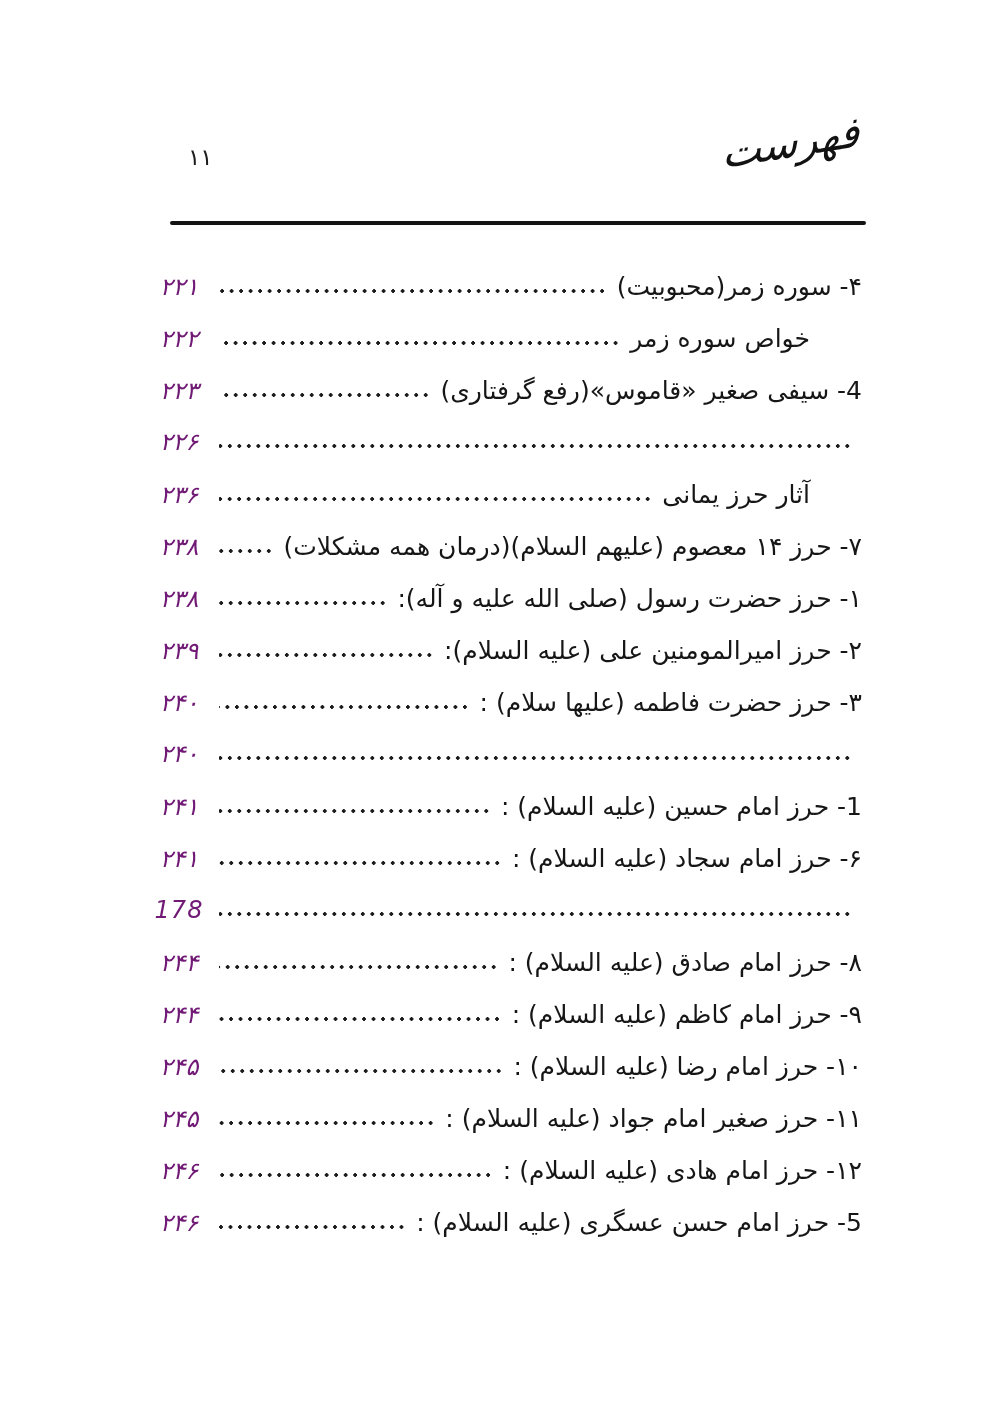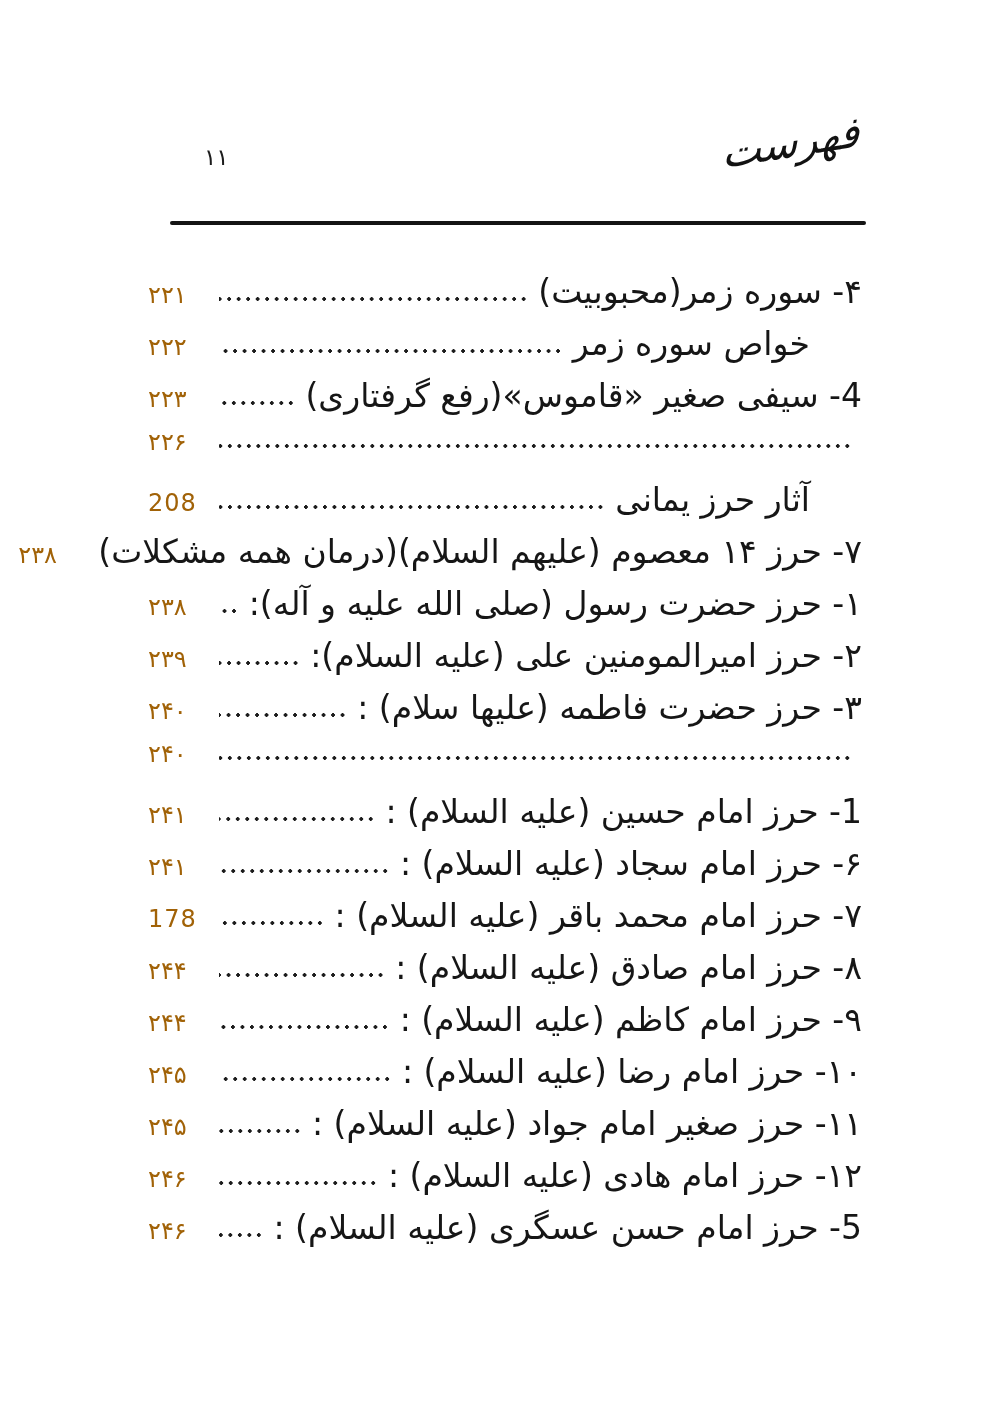--- a/index.html
+++ b/index.html
@@ -17,21 +17,21 @@
   .sheet {
     position: relative;
     width: 1000px;
     height: 1416px;
     background: #ffffff;
   }
   
   .page-number {
     position: absolute;
     top: 144px;
-    left: 204px;
+    left: 188px;
     font-size: 23px;
     letter-spacing: 2px;
     color: #1c1c1c;
   }
   .heading {
     position: absolute;
     top: 118px;
     right: 140px;
     font-size: 42px;
     font-style: italic;
@@ -61,40 +61,41 @@
     display: flex;
     align-items: baseline;
     height: 52px;
     direction: rtl;
   }
   .toc-row.indent {
     padding-right: 52px;
   }
   .toc-title {
     white-space: nowrap;
-    font-size: 33px;
+    font-size: 25px;
     color: #161616;
   }
   .leader {
     flex: 1 1 auto;
     min-width: 0;
     height: 8px;
     margin: 0 9px;
     background-image: radial-gradient(circle at 4px 4px, #1c1c1c 1.7px, rgba(0,0,0,0) 1.9px);
     background-size: 9.5px 8px;
     background-repeat: repeat-x;
     background-position: right bottom;
   }
   .toc-page {
     flex: 0 0 auto;
     width: 62px;
     font-size: 24px;
-    text-align: left;
-    color: #a16207;
+    text-align: center;
+    color: #701a75;
     letter-spacing: 1px;
+    font-style: italic;
   }
 </style>
 </head>
 <body>
 
 <div class="sheet">
 
   <div class="page-number">۱۱</div>
 
   <div class="heading">فهرست</div>
@@ -121,21 +122,21 @@
     </div>
 
     <div class="toc-row">
       <span class="leader"></span>
       <span class="toc-page">۲۲۶</span>
     </div>
 
     <div class="toc-row indent">
       <span class="toc-title">آثار حرز یمانی</span>
       <span class="leader"></span>
-      <span class="toc-page">208</span>
+      <span class="toc-page">۲۳۶</span>
     </div>
 
     <div class="toc-row">
       <span class="toc-title">۷- حرز ۱۴ معصوم (علیهم السلام)(درمان همه مشکلات)</span>
       <span class="leader"></span>
       <span class="toc-page">۲۳۸</span>
     </div>
 
     <div class="toc-row">
       <span class="toc-title">۱- حرز حضرت رسول (صلی الله علیه و آله):</span>
@@ -166,21 +167,20 @@
       <span class="toc-page">۲۴۱</span>
     </div>
 
     <div class="toc-row">
       <span class="toc-title">۶- حرز امام سجاد (علیه السلام) :</span>
       <span class="leader"></span>
       <span class="toc-page">۲۴۱</span>
     </div>
 
     <div class="toc-row">
-      <span class="toc-title">۷- حرز امام محمد باقر (علیه السلام) :</span>
       <span class="leader"></span>
       <span class="toc-page">178</span>
     </div>
 
     <div class="toc-row">
       <span class="toc-title">۸- حرز امام صادق (علیه السلام) :</span>
       <span class="leader"></span>
       <span class="toc-page">۲۴۴</span>
     </div>
 

